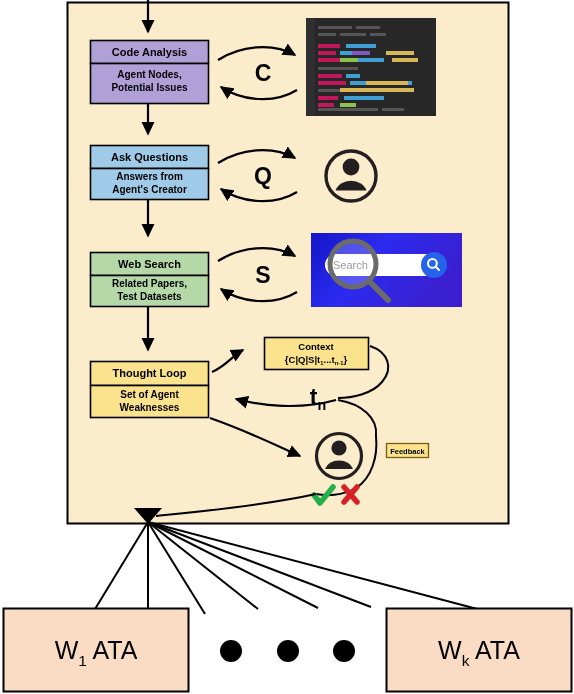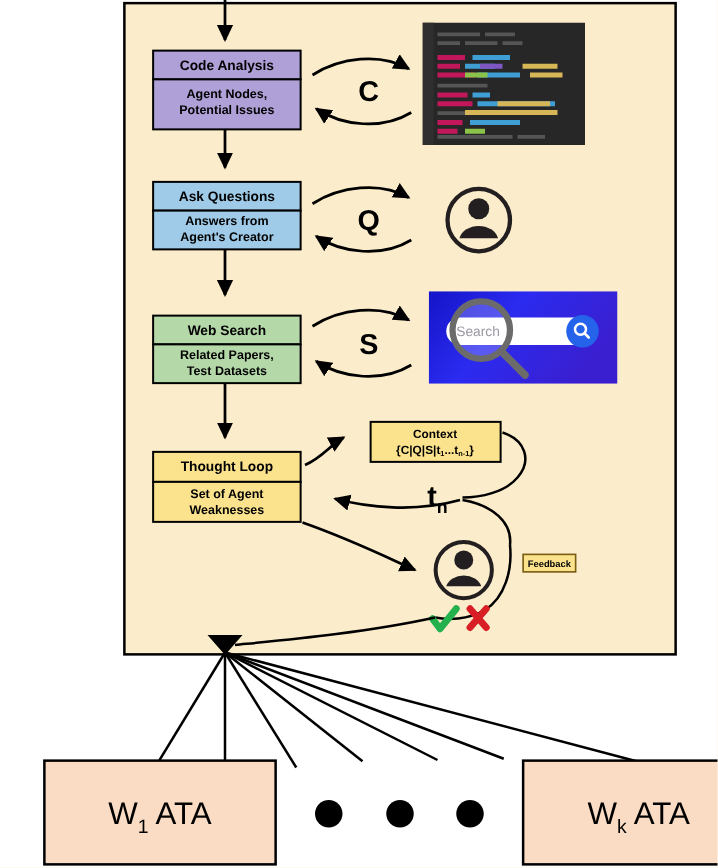--- a/index.html
+++ b/index.html
@@ -1,18 +1,18 @@
 <!DOCTYPE html>
 <html><head>
 <meta charset="utf-8">
 <style>
   html,body{margin:0;padding:0;background:#ffffff;}
   body{width:574px;height:694px;position:relative;overflow:hidden;
        font-family:"Liberation Sans",sans-serif;}
-  #stage{position:absolute;left:0;top:0;width:456px;height:694px;margin-left:32px;}
+  #stage{position:absolute;left:0;top:0;width:456px;height:694px;}
   svg.layer{position:absolute;left:0;top:0;width:574px;height:694px;}
   .node-text{font-weight:bold;fill:#000;text-anchor:middle;
              font-family:"Liberation Sans",sans-serif;}
   .loop-letter{font-weight:bold;font-size:23px;fill:#000;text-anchor:middle;
                font-family:"Liberation Sans",sans-serif;}
   .ctx-text{font-weight:bold;font-size:9.5px;fill:#000;text-anchor:middle;
             font-family:"Liberation Sans",sans-serif;}
   .fb-text{font-weight:bold;font-size:7.5px;fill:#000;text-anchor:middle;
            font-family:"Liberation Sans",sans-serif;}
   .worker-text{font-weight:normal;font-size:25px;fill:#000;text-anchor:middle;

